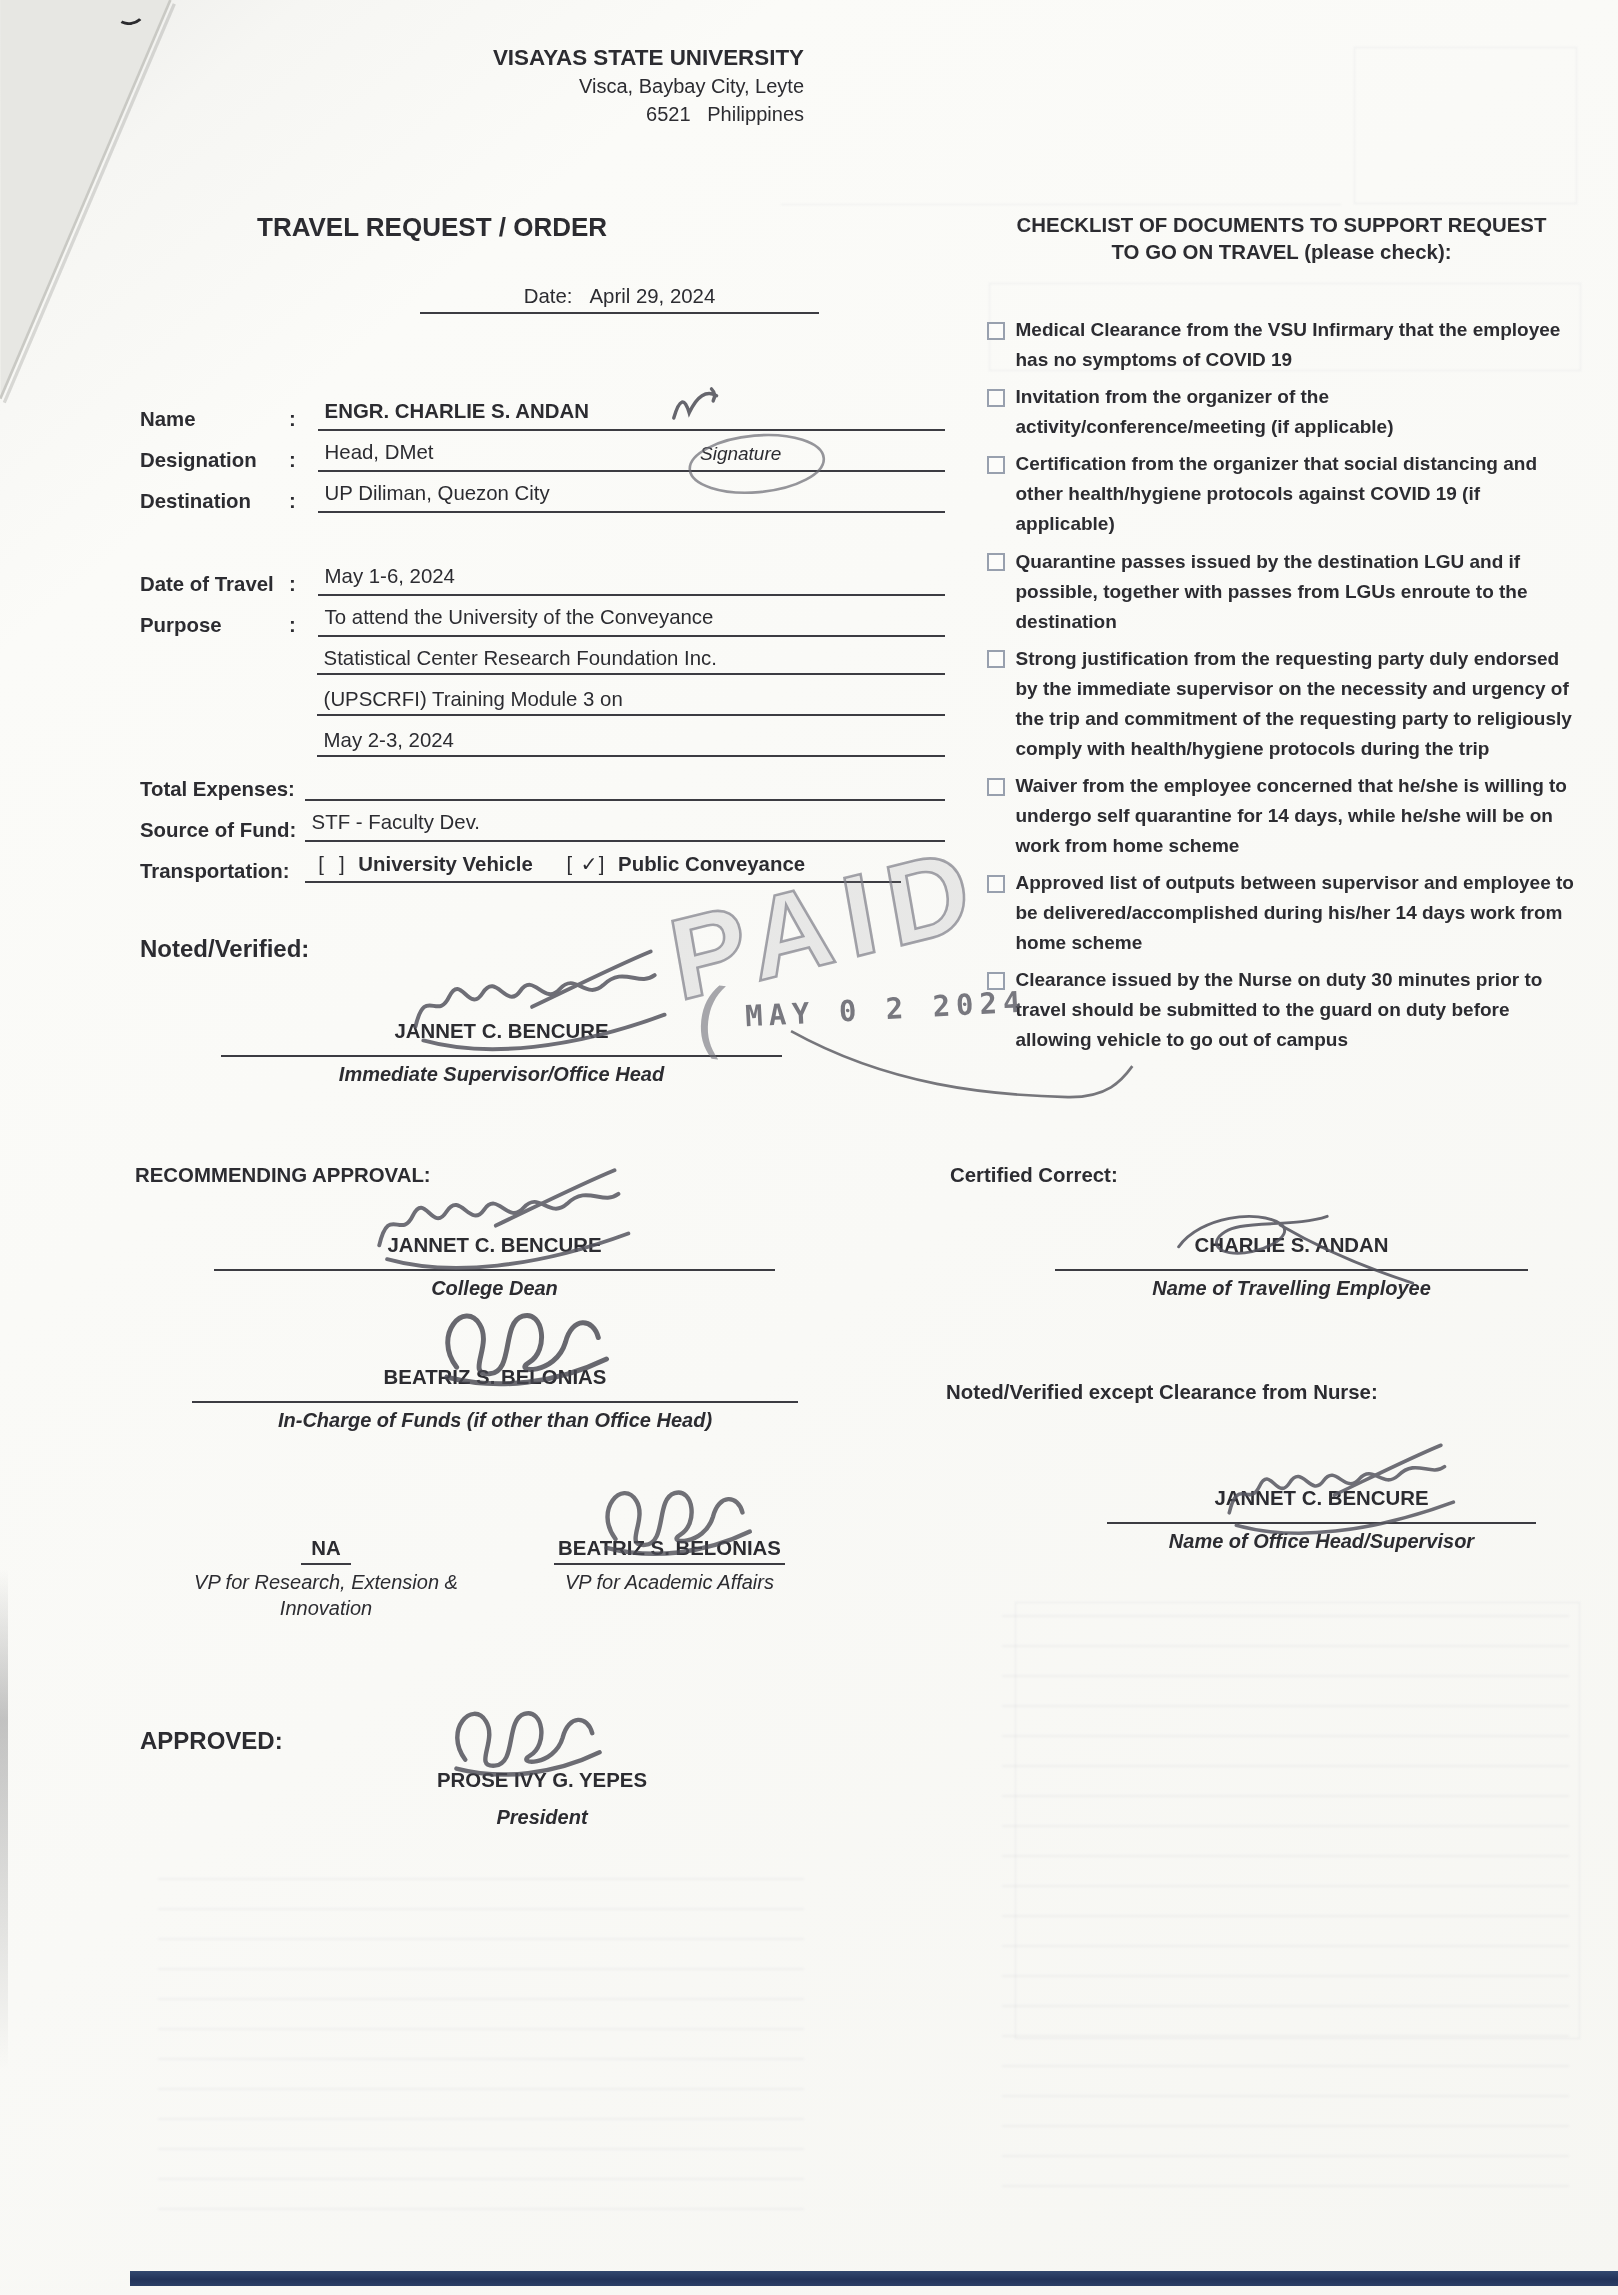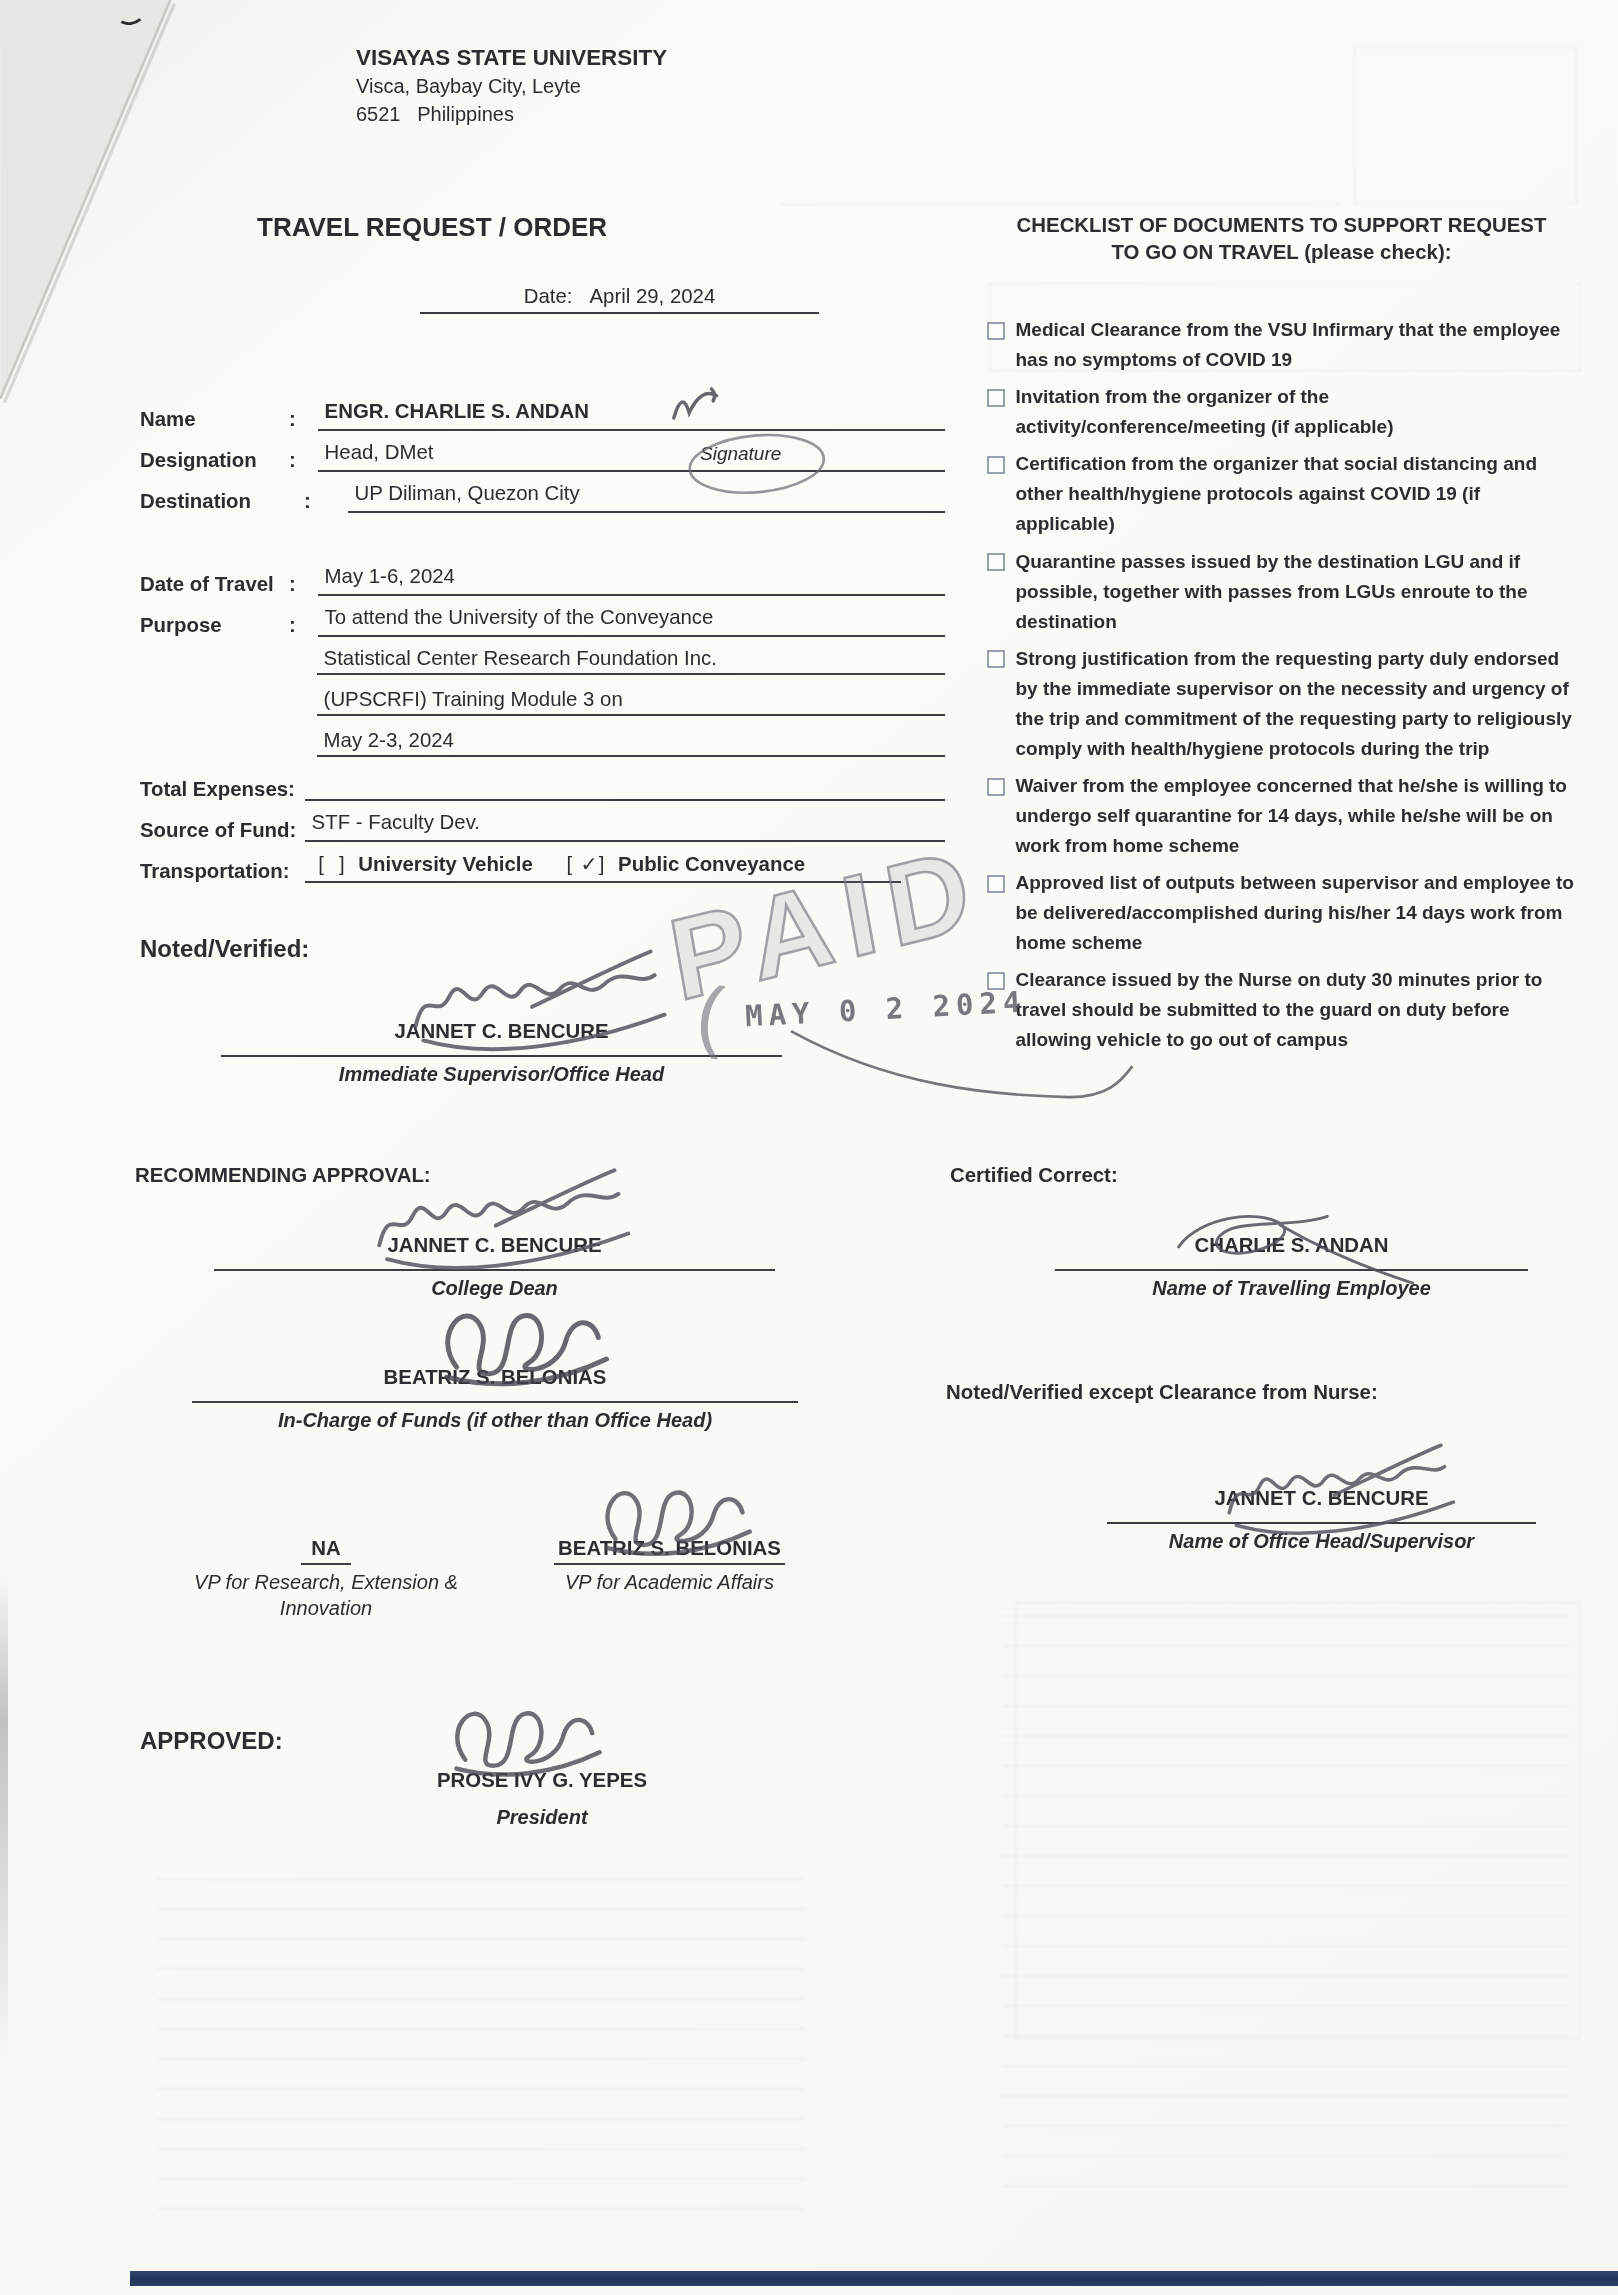--- a/index.html
+++ b/index.html
@@ -3,21 +3,21 @@
 <meta charset="utf-8">
 <style>
   html,body{margin:0;padding:0;background:#9a9a9a;}
   .page{
     position:relative; width:1619px; height:2295px; overflow:hidden;
     background:linear-gradient(140deg,#ececea 0%,#f6f6f3 7%,#fbfbf8 18%,#f9f9f6 55%,#f6f6f2 100%);
     font-family:"Liberation Sans",sans-serif; color:#2c2c31;
   }
   .abs{position:absolute;}
   
-  .univ{left:356px;top:43px;width:448px;text-align:left;z-index:2;}
+  .univ{left:356px;top:43px;width:448px;text-align:right;z-index:2;}
   .univ .u1{font-weight:700;font-size:22.4px;line-height:29px;}
   .univ .u2{font-size:20px;line-height:28px;}
   
   .doc-title{left:257px;top:212px;width:395px;text-align:left;font-weight:700;font-size:26px;z-index:2;}
   .chk-title{left:975px;top:212px;width:613px;text-align:center;font-weight:700;font-size:20.4px;line-height:27px;z-index:2;}
   
   .dateline{left:420px;top:285px;width:399px;font-size:20.4px;padding-bottom:4px;
     border-bottom:2px solid #3c3c42;text-align:center;z-index:2;}
   .dateline .dl{margin-right:17px;}
   
@@ -108,21 +108,21 @@
     <span class="lbl">Name</span>
     <span class="colon">:</span>
     <span class="fieldline bold">ENGR. CHARLIE S. ANDAN</span>
   </div>
   <div class="abs row" style="top:441px;">
     <span class="lbl">Designation</span>
     <span class="colon">:</span>
     <span class="fieldline">Head, DMet</span>
   </div>
   <div class="abs sig-word" style="left:700px;top:443px;">Signature</div>
-  <div class="abs row" style="top:482px;gap:15px;">
+  <div class="abs row" style="top:482px;">
     <span class="lbl">Destination</span>
     <span class="colon">:</span>
     <span class="fieldline">UP Diliman, Quezon City</span>
   </div>
 
   <div class="abs row" style="top:565px;">
     <span class="lbl">Date of Travel</span>
     <span class="colon">:</span>
     <span class="fieldline">May 1-6, 2024</span>
   </div>

